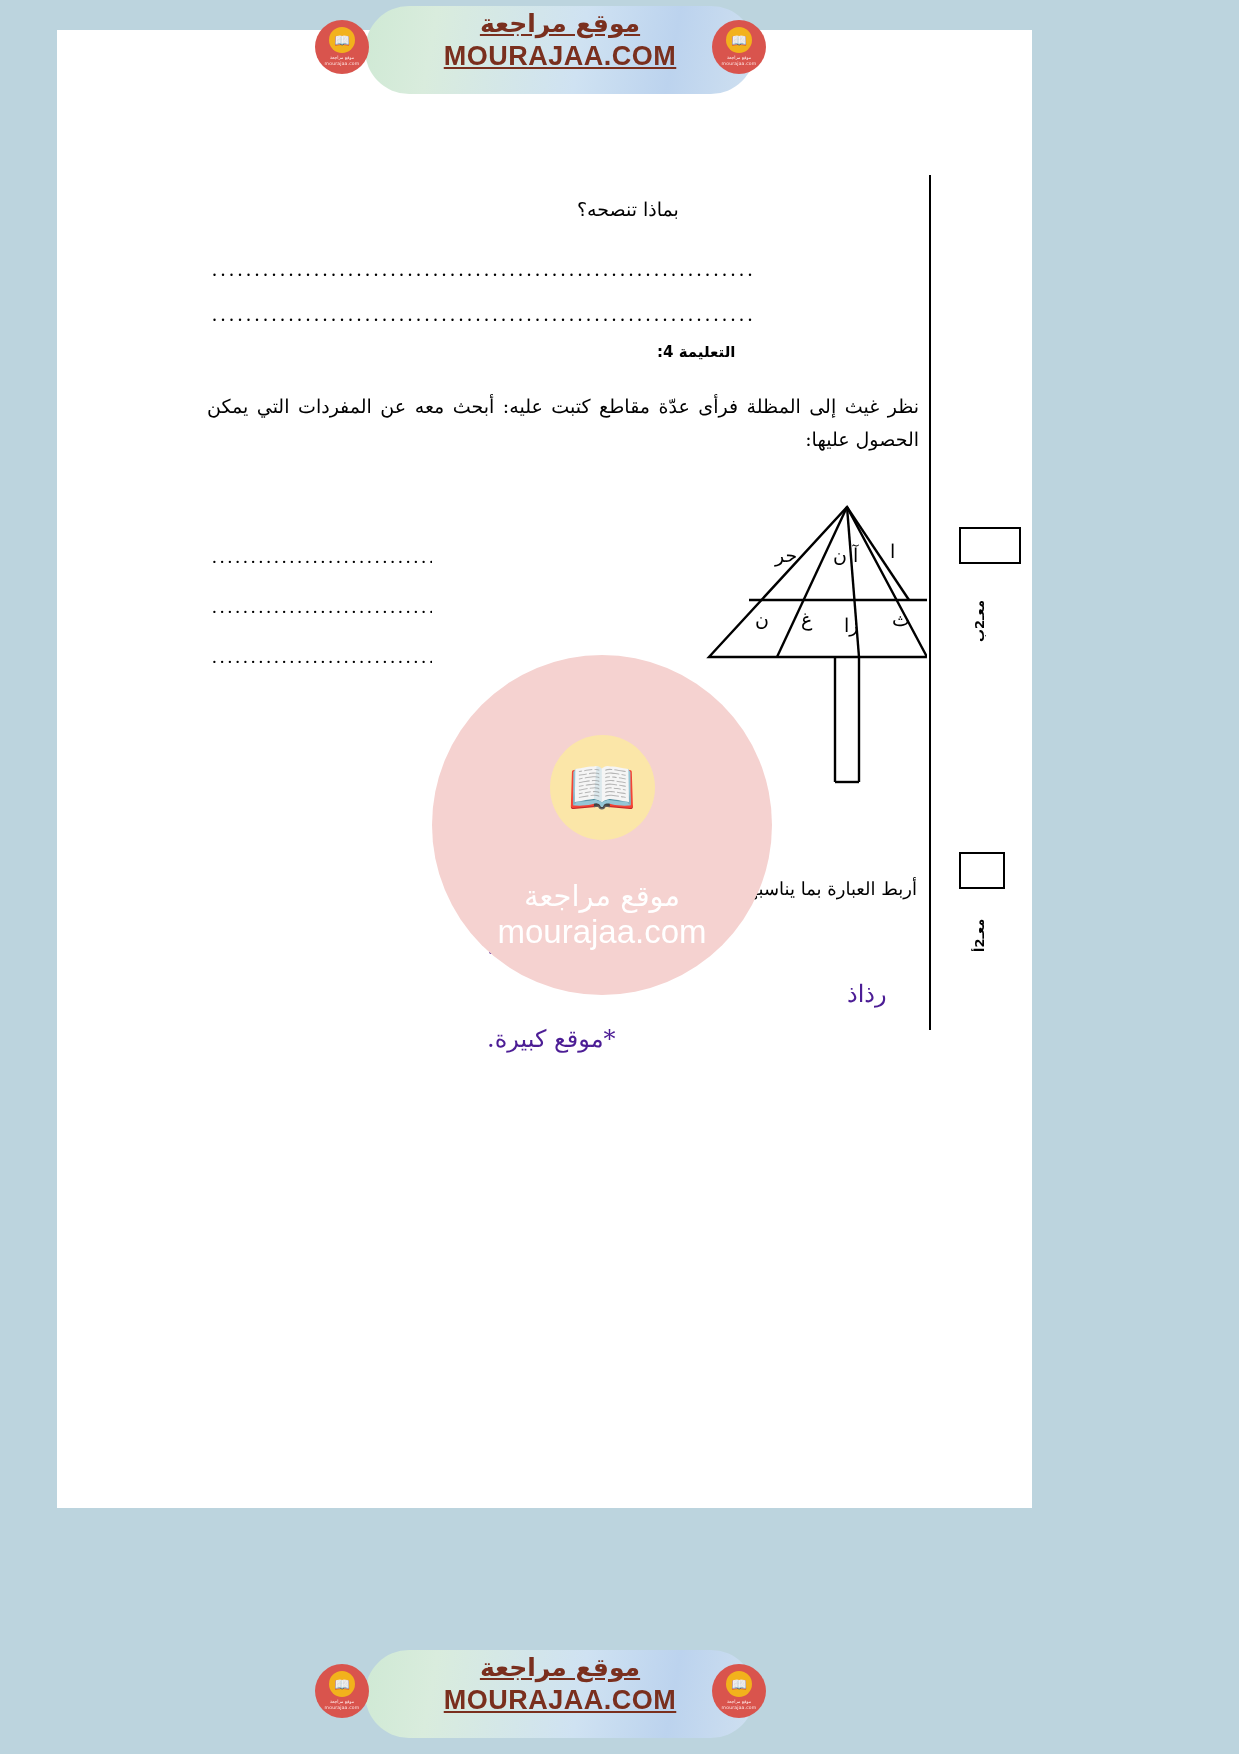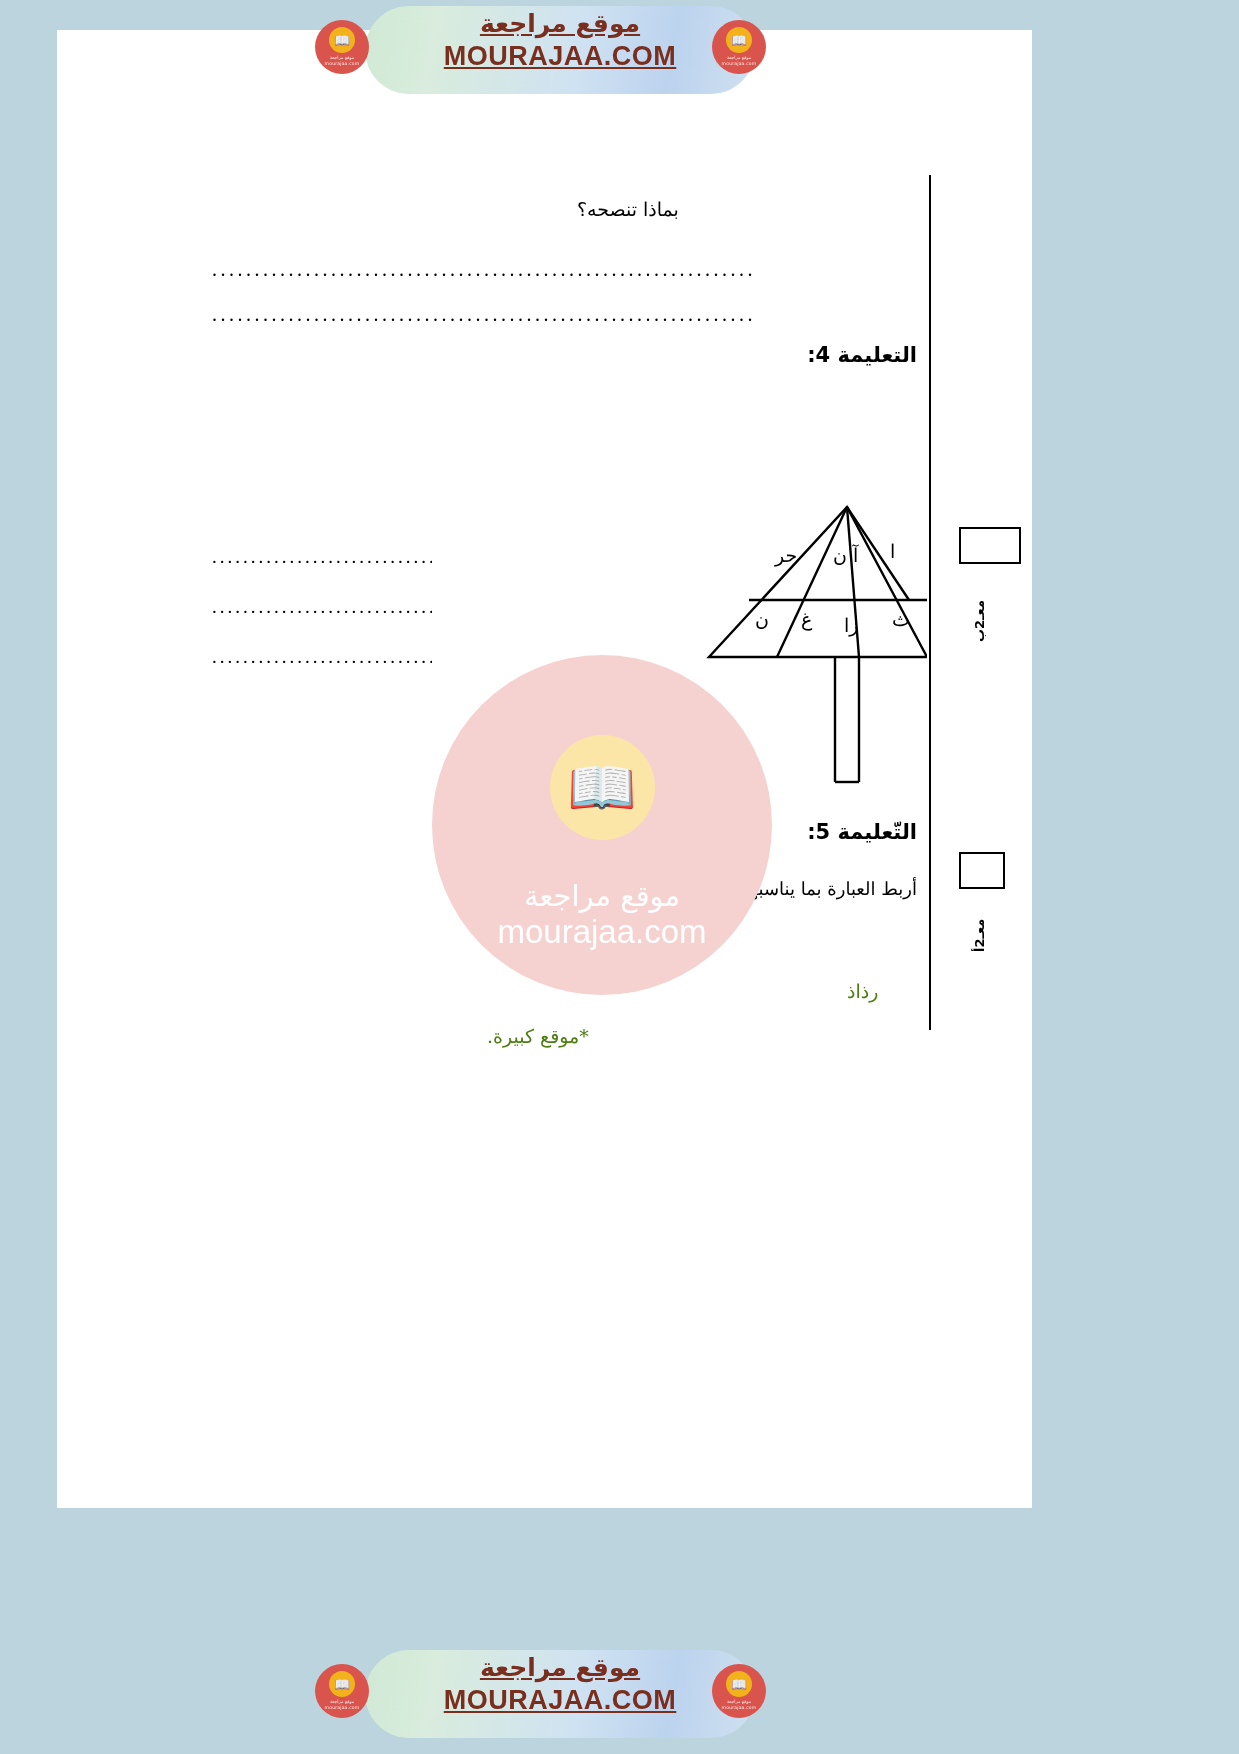--- a/index.html
+++ b/index.html
@@ -142,24 +142,24 @@
     white-space:nowrap;
     overflow:hidden;
     font-family:"Liberation Serif", serif;
   }
   #dots-1{left:155px;top:228px;width:705px;}
   #dots-2{left:155px;top:273px;width:705px;}
 
   .heading{
     position:absolute;
     font-family:"DejaVu Sans", sans-serif;
-    font-size:21px;
+    font-size:15px;
     font-weight:700;
     direction:rtl;
-    text-align:right;
+    text-align:left;
     color:#000;
   }
   #heading-4{left:600px;top:313px;width:260px;}
   #heading-5{left:600px;top:790px;width:260px;}
 
   #instruction4-body{
     position:absolute;
     left:150px;top:360px;width:712px;
     font-family:"DejaVu Serif", serif;
     font-size:19px;
@@ -202,23 +202,23 @@
     left:560px;top:848px;width:300px;
     font-family:"DejaVu Serif", serif;
     font-size:18px;
     direction:rtl;
     text-align:right;
     color:#000;
   }
   .match-item{
     position:absolute;
     font-family:"DejaVu Serif", serif;
-    font-size:19px;
-    direction:rtl;
-    color:#4d7c0f;
+    font-size:24px;
+    direction:rtl;
+    color:#4c1d95;
     white-space:nowrap;
   }
   #match-right-1{left:430px;top:902px;}
   #match-left-1{left:790px;top:950px;}
   #match-right-2{left:430px;top:995px;}
 
   
   #watermark{
     position:absolute;
     left:375px;top:625px;
@@ -264,20 +264,21 @@
 
     <div class="vrule" id="vrule-1"></div>
     <div class="vrule" id="vrule-2"></div>
 
     <div class="q-text ar" id="question-advice">بماذا تنصحه؟</div>
 
     <div class="dots-line" id="dots-1">................................................................</div>
     <div class="dots-line" id="dots-2">................................................................</div>
 
     <div class="heading" id="heading-4">التعليمة 4:</div>
+    <div id="instruction4-body">نظر  غيث إلى المظلة فرأى عدّة مقاطع كتبت عليه: أبحث معه عن المفردات التي يمكن الحصول عليها:</div>
 
     <div class="mark-box" id="mark-box-1"></div>
     <div class="mark-label" id="mark-label-1">معـ2ب</div>
 
     <div class="answer-dots" id="answer-dots-1">.............................</div>
     <div class="answer-dots" id="answer-dots-2">.............................</div>
     <div class="answer-dots" id="answer-dots-3">.............................</div>
 
     <div id="umbrella">
       <svg width="290" height="330" viewBox="0 0 290 330">

